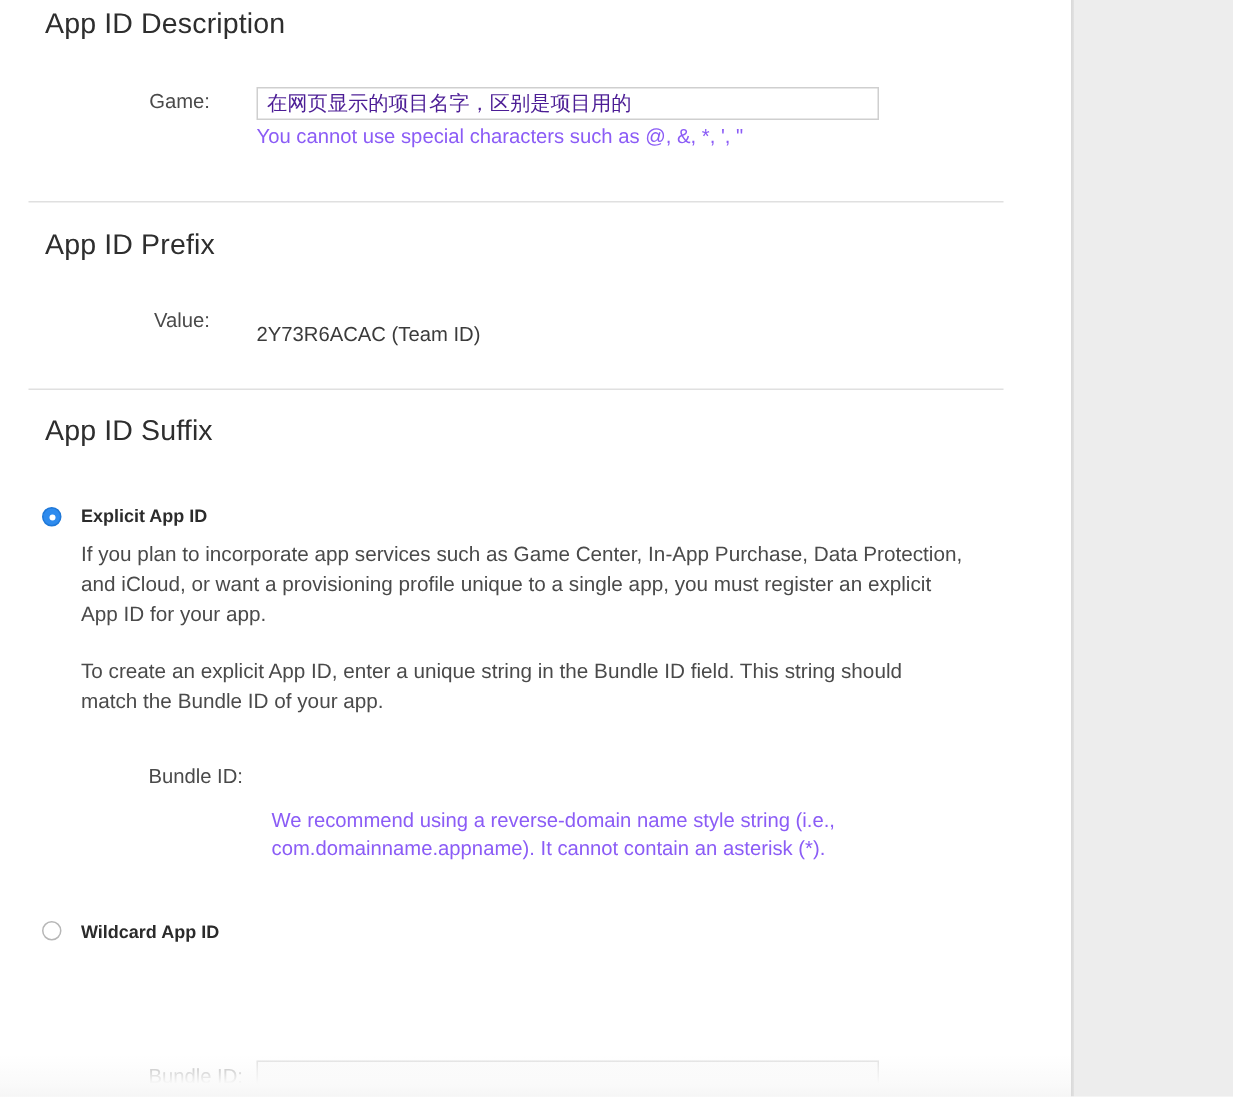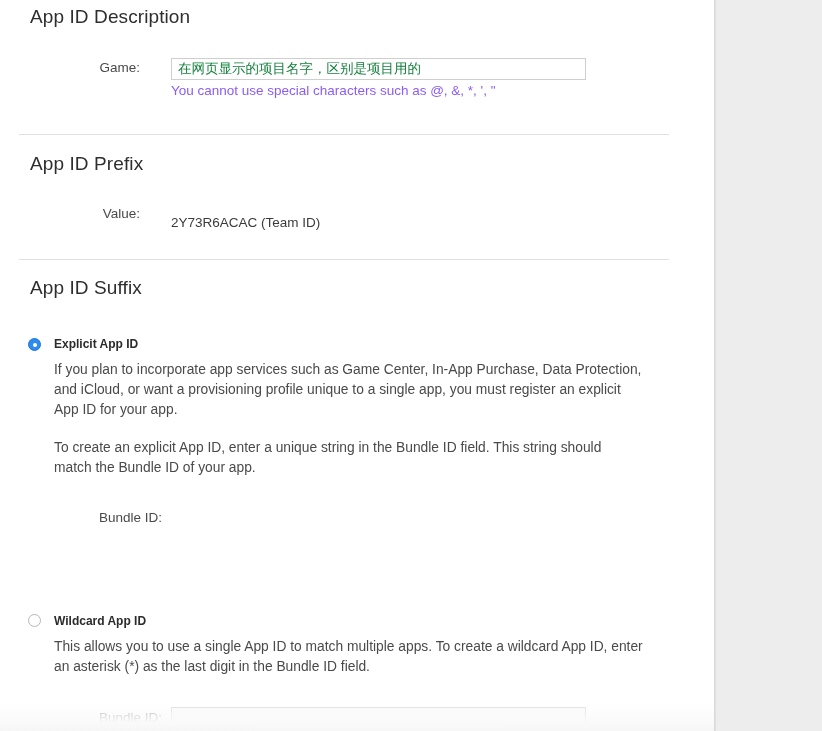--- a/index.html
+++ b/index.html
@@ -84,21 +84,21 @@
   .text-input {
     position: absolute;
     box-sizing: border-box;
     height: 22px;
     border: 1px solid #cfcfcf;
     background: #ffffff;
     font-family: "Liberation Sans", sans-serif;
     font-size: 13.5px;
     padding: 0 6px;
     line-height: 20px;
-    color: #15803d;
+    color: #4c1d95;
     outline: none;
   }
   .text-input.disabled {
     background: #fbfbfb;
     border-color: #dedede;
     color: #b0b0b0;
   }
   .helper-text {
     position: absolute;
     font-size: 13.5px;
@@ -184,26 +184,26 @@
 
     <div class="option-title" style="left:54px; top:337px;">Explicit App ID</div>
 
     <div class="option-body" style="left:54px; top:438px; width:580px;">To create an explicit App ID, enter a unique string in the Bundle ID field. This string should match the Bundle ID of your app.</div>
 
     <div class="option-body" style="left:54px; top:360px; width:590px;">If you plan to incorporate app services such as Game Center, In-App Purchase, Data Protection, and iCloud, or want a provisioning profile unique to a single app, you must register an explicit App ID for your app.</div>
 
     <div class="field-label" style="left:54px; top:510px; width:108px;">Bundle ID:</div>
 
 
+    <div class="helper-text" style="left:181px; top:537px; width:440px;">We recommend using a reverse-domain name style string (i.e., com.domainname.appname). It cannot contain an asterisk (*).</div>
 
     <div class="radio-outer unselected" style="left:28px; top:614px;"></div>
 
     <div class="option-title" style="left:54px; top:614px;">Wildcard App ID</div>
 
-    <div class="option-body" style="left:54px; top:637px; width:595px;">This allows you to use a single App ID to match multiple apps. To create a wildcard App ID, enter an asterisk (*) as the last digit in the Bundle ID field.</div>
 
     <div class="field-label muted" style="left:54px; top:710px; width:108px;">Bundle ID:</div>
 
     <input class="text-input disabled" type="text" style="left: 171px; top: 707px; width: 415px;" value="">
 
     <div class="panel-fade"></div>
   </div>
 
   <div class="panel-edge"></div>
   <div class="right-gutter"></div>

